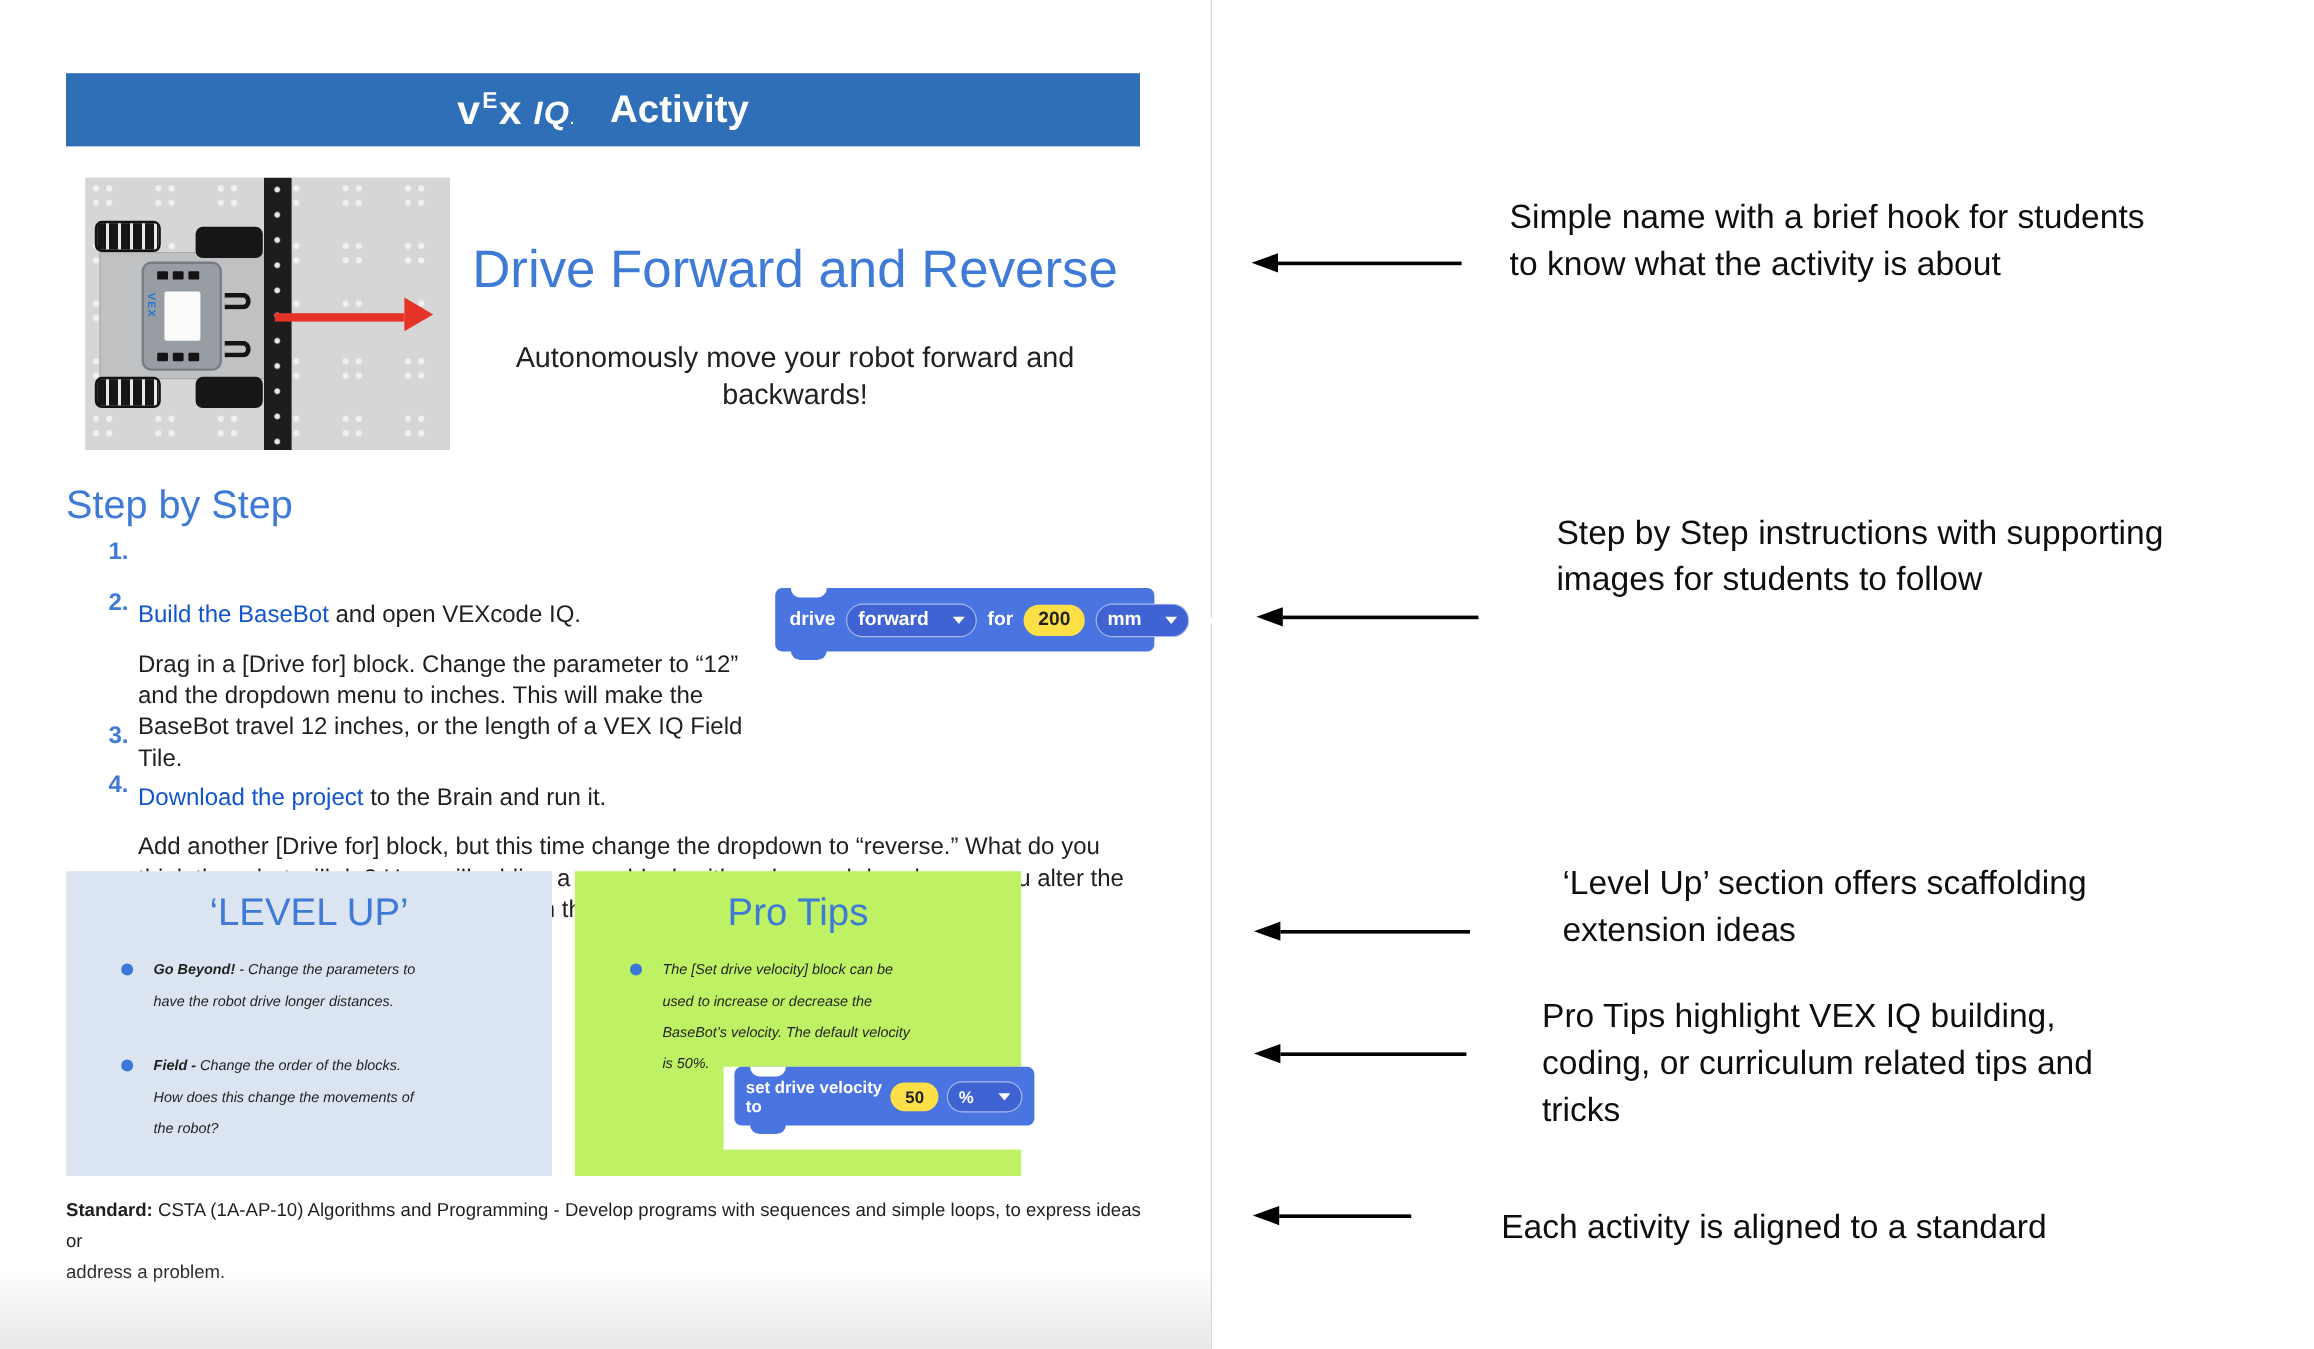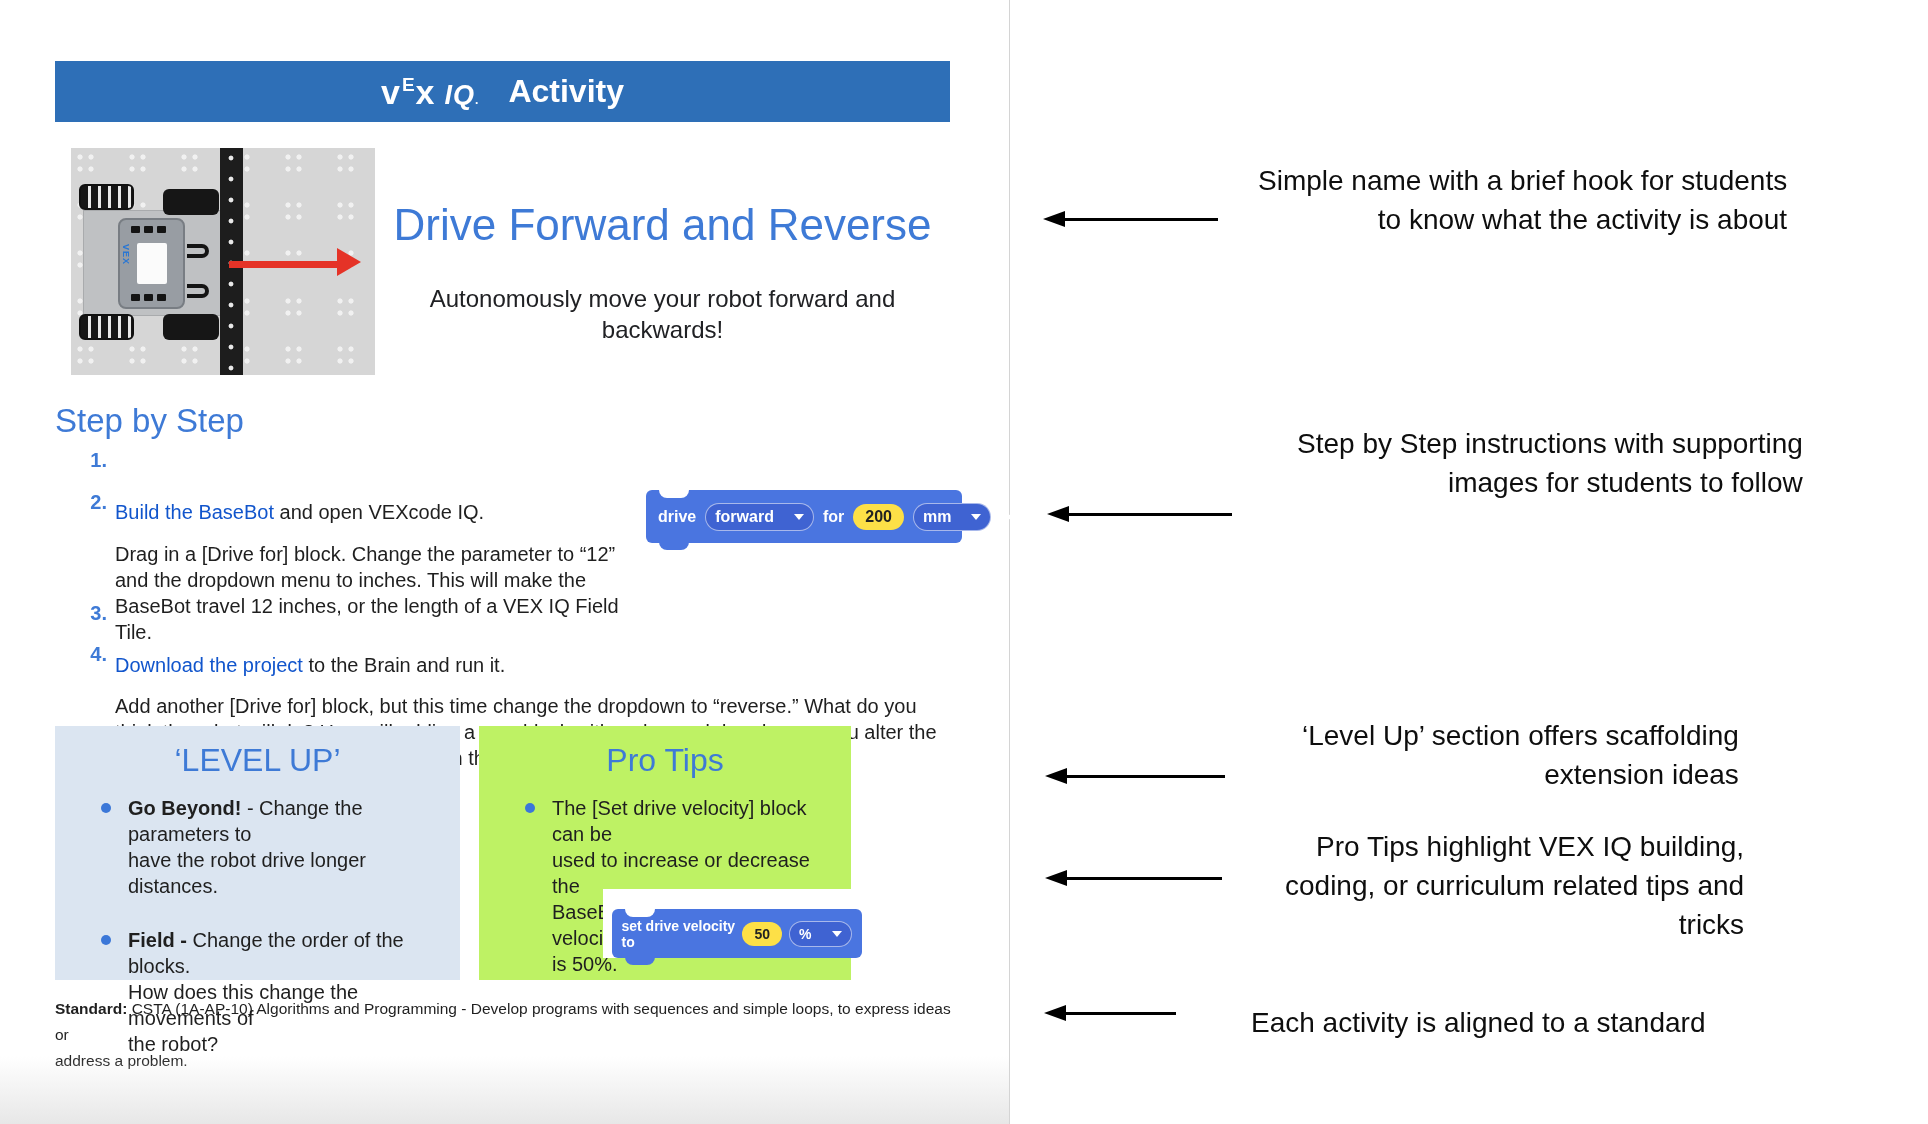--- a/index.html
+++ b/index.html
@@ -63,39 +63,39 @@
   .vex-block { background:#4a75e0; border-radius:6px; color:#fff; font-weight:700;
     display:flex; align-items:center; position:relative; }
   .notch-top { position:absolute; left:13px; top:0; width:30px; height:8px; background:#fff; border-radius:0 0 9px 9px; }
   .bump-bottom { position:absolute; left:13px; bottom:-7px; width:30px; height:8px; background:#4a75e0; border-radius:0 0 9px 9px; }
   .block-dd { background:#3f63d2; border:1px solid rgba(255,255,255,0.55); border-radius:15px;
     padding:4px 9px; display:flex; align-items:center; gap:20px; }
   .caret { width:0; height:0; border-left:5px solid transparent; border-right:5px solid transparent; border-top:6px solid #fff; }
   .block-oval { background:#fde047; color:#222; border-radius:999px; padding:4px 12px; font-weight:700; }
   .block-play { width:0; height:0; border-left:13px solid #fff; border-top:8px solid transparent; border-bottom:8px solid transparent; }
   .drive-block { left:646px; top:490px; width:316px; height:53px; padding:0 12px; gap:9px; font-size:16px; }
-  .velocity-card { left:603px; top:889px; width:267px; height:69px; background:#fff; display:flex; align-items:flex-end; justify-content:center; }
+  .velocity-card { left:603px; top:889px; width:267px; height:69px; background:#fff; display:flex; align-items:flex-start; justify-content:center; }
   .velocity-block { width:250px; height:49px; padding:0 10px; gap:7px; font-size:14px; }
   .velocity-block .notch-top { background:#fff; }
 
   
   .box { top:726px; height:254px; }
   .level-up { left:55px; width:405px; background:#dbe5f1; }
   .pro-tips { left:479px; width:372px; background:#bef264; }
   .box-heading { margin-top:16px; text-align:center; font-size:32px; color:#3e7ad6; }
   .box-li { position:relative; margin-top:16px; padding-left:73px; padding-right:14px;
-    font-size:20px; line-height:26px; white-space:pre-line; }
+    font-size:12px; line-height:26px; white-space:pre-line;font-style:italic; }
   .box-li::before { content:""; position:absolute; left:46px; top:8px; width:10px; height:10px; border-radius:50%; background:#3b77d8; }
   .box-li + .box-li { margin-top:28px; }
 
   .standard { left:55px; top:996px; width:910px; font-size:15.5px; line-height:26px; color:#1f1f1f; white-space:pre-line; }
   .standard b { font-weight:700; }
 
   
-  .ann { font-size:28px; line-height:39px; color:#0e0e0e; white-space:pre-line;text-align:right; }
+  .ann { font-size:28px; line-height:39px; color:#0e0e0e; white-space:pre-line; }
   .a1 { left:1258px; top:161px; } .a2 { left:1297px; top:424px; } .a3 { left:1302px; top:716px; }
   .a4 { left:1285px; top:827px; } .a5 { left:1251px; top:1003px; }
   .arrow { display:flex; align-items:center; height:16px; }
   .arrow-head { width:0; height:0; border-top:8px solid transparent; border-bottom:8px solid transparent; border-right:22px solid #000; }
   .arrow-line { height:3px; background:#000; flex:1; }
   .ar1 { left:1043px; top:211px; width:175px; } .ar2 { left:1047px; top:506px; width:185px; }
   .ar3 { left:1045px; top:768px; width:180px; } .ar4 { left:1045px; top:870px; width:177px; }
   .ar5 { left:1044px; top:1005px; width:132px; }
 </style>
 </head>

